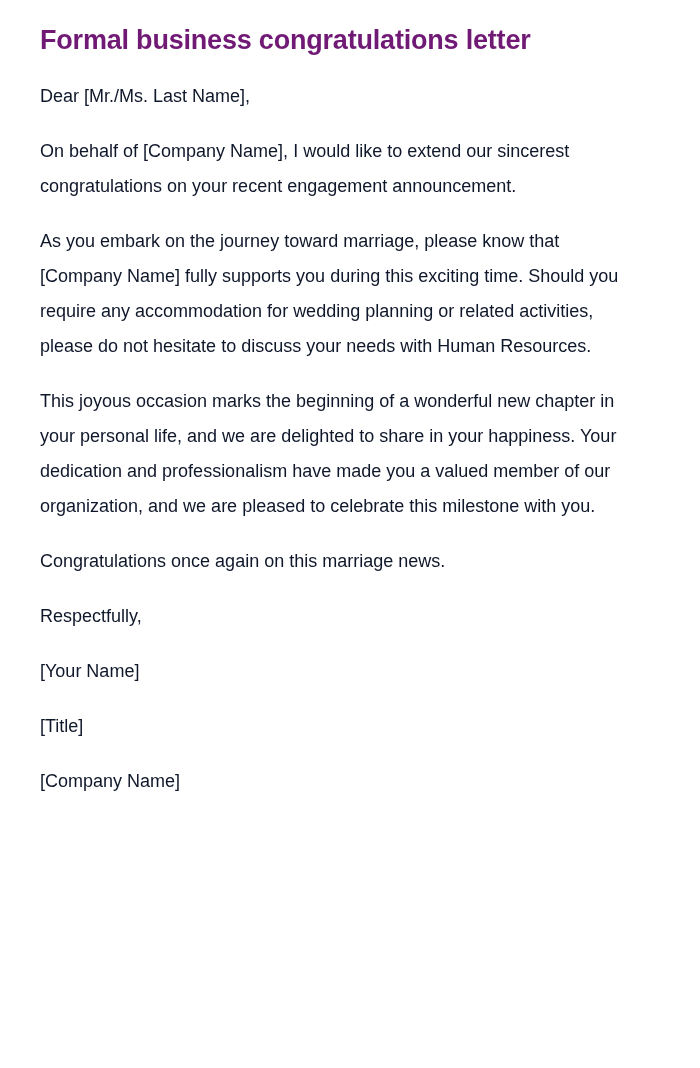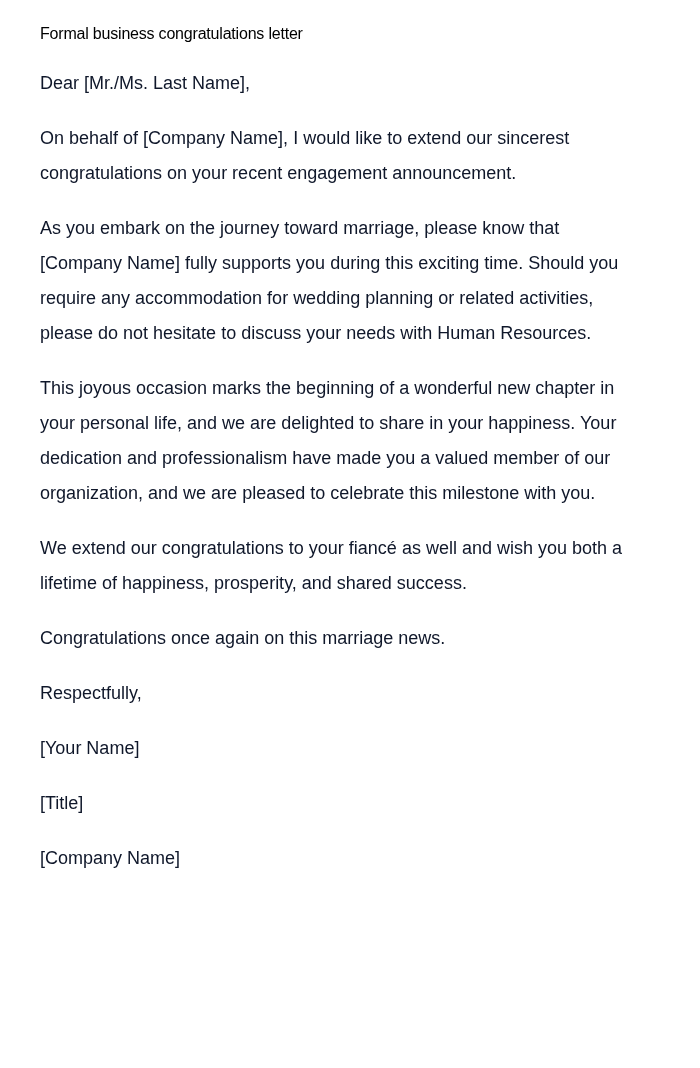--- a/index.html
+++ b/index.html
@@ -15,25 +15,25 @@
   }
   .letter {
     box-sizing: border-box;
     width: 700px;
     min-height: 1068px;
     background: #ffffff;
     padding: 24px 60px 40px 40px;
   }
   .letter-title {
     margin: 0 0 22px 0;
-    font-size: 16px;
-    font-weight: normal;
+    font-size: 27px;
+    font-weight: bold;
     line-height: 1.22;
     letter-spacing: -0.2px;
-    color: #000000;
+    color: #701a75;
   }
   .letter-body {
     display: block;
   }
   .para {
     margin: 0 0 20px 0;
     font-size: 18px;
     line-height: 35px;
     color: #0f172a;
     font-weight: normal;
@@ -55,21 +55,20 @@
   <div class="letter-body">
 
     <p class="para salutation">Dear [Mr./Ms. Last Name],</p>
 
     <p class="para">On behalf of [Company Name], I would like to extend our sincerest congratulations on your recent engagement announcement.</p>
 
     <p class="para">As you embark on the journey toward marriage, please know that [Company Name] fully supports you during this exciting time. Should you require any accommodation for wedding planning or related activities, please do not hesitate to discuss your needs with Human Resources.</p>
 
     <p class="para">This joyous occasion marks the beginning of a wonderful new chapter in your personal life, and we are delighted to share in your happiness. Your dedication and professionalism have made you a valued member of our organization, and we are pleased to celebrate this milestone with you.</p>
 
-    <p class="para">We extend our congratulations to your fiancé as well and wish you both a lifetime of happiness, prosperity, and shared success.</p>
 
     <p class="para">Congratulations once again on this marriage news.</p>
 
     <p class="para closing-line">Respectfully,</p>
 
     <p class="para closing-line">[Your Name]</p>
 
     <p class="para closing-line">[Title]</p>
 
     <p class="para closing-line">[Company Name]</p>

